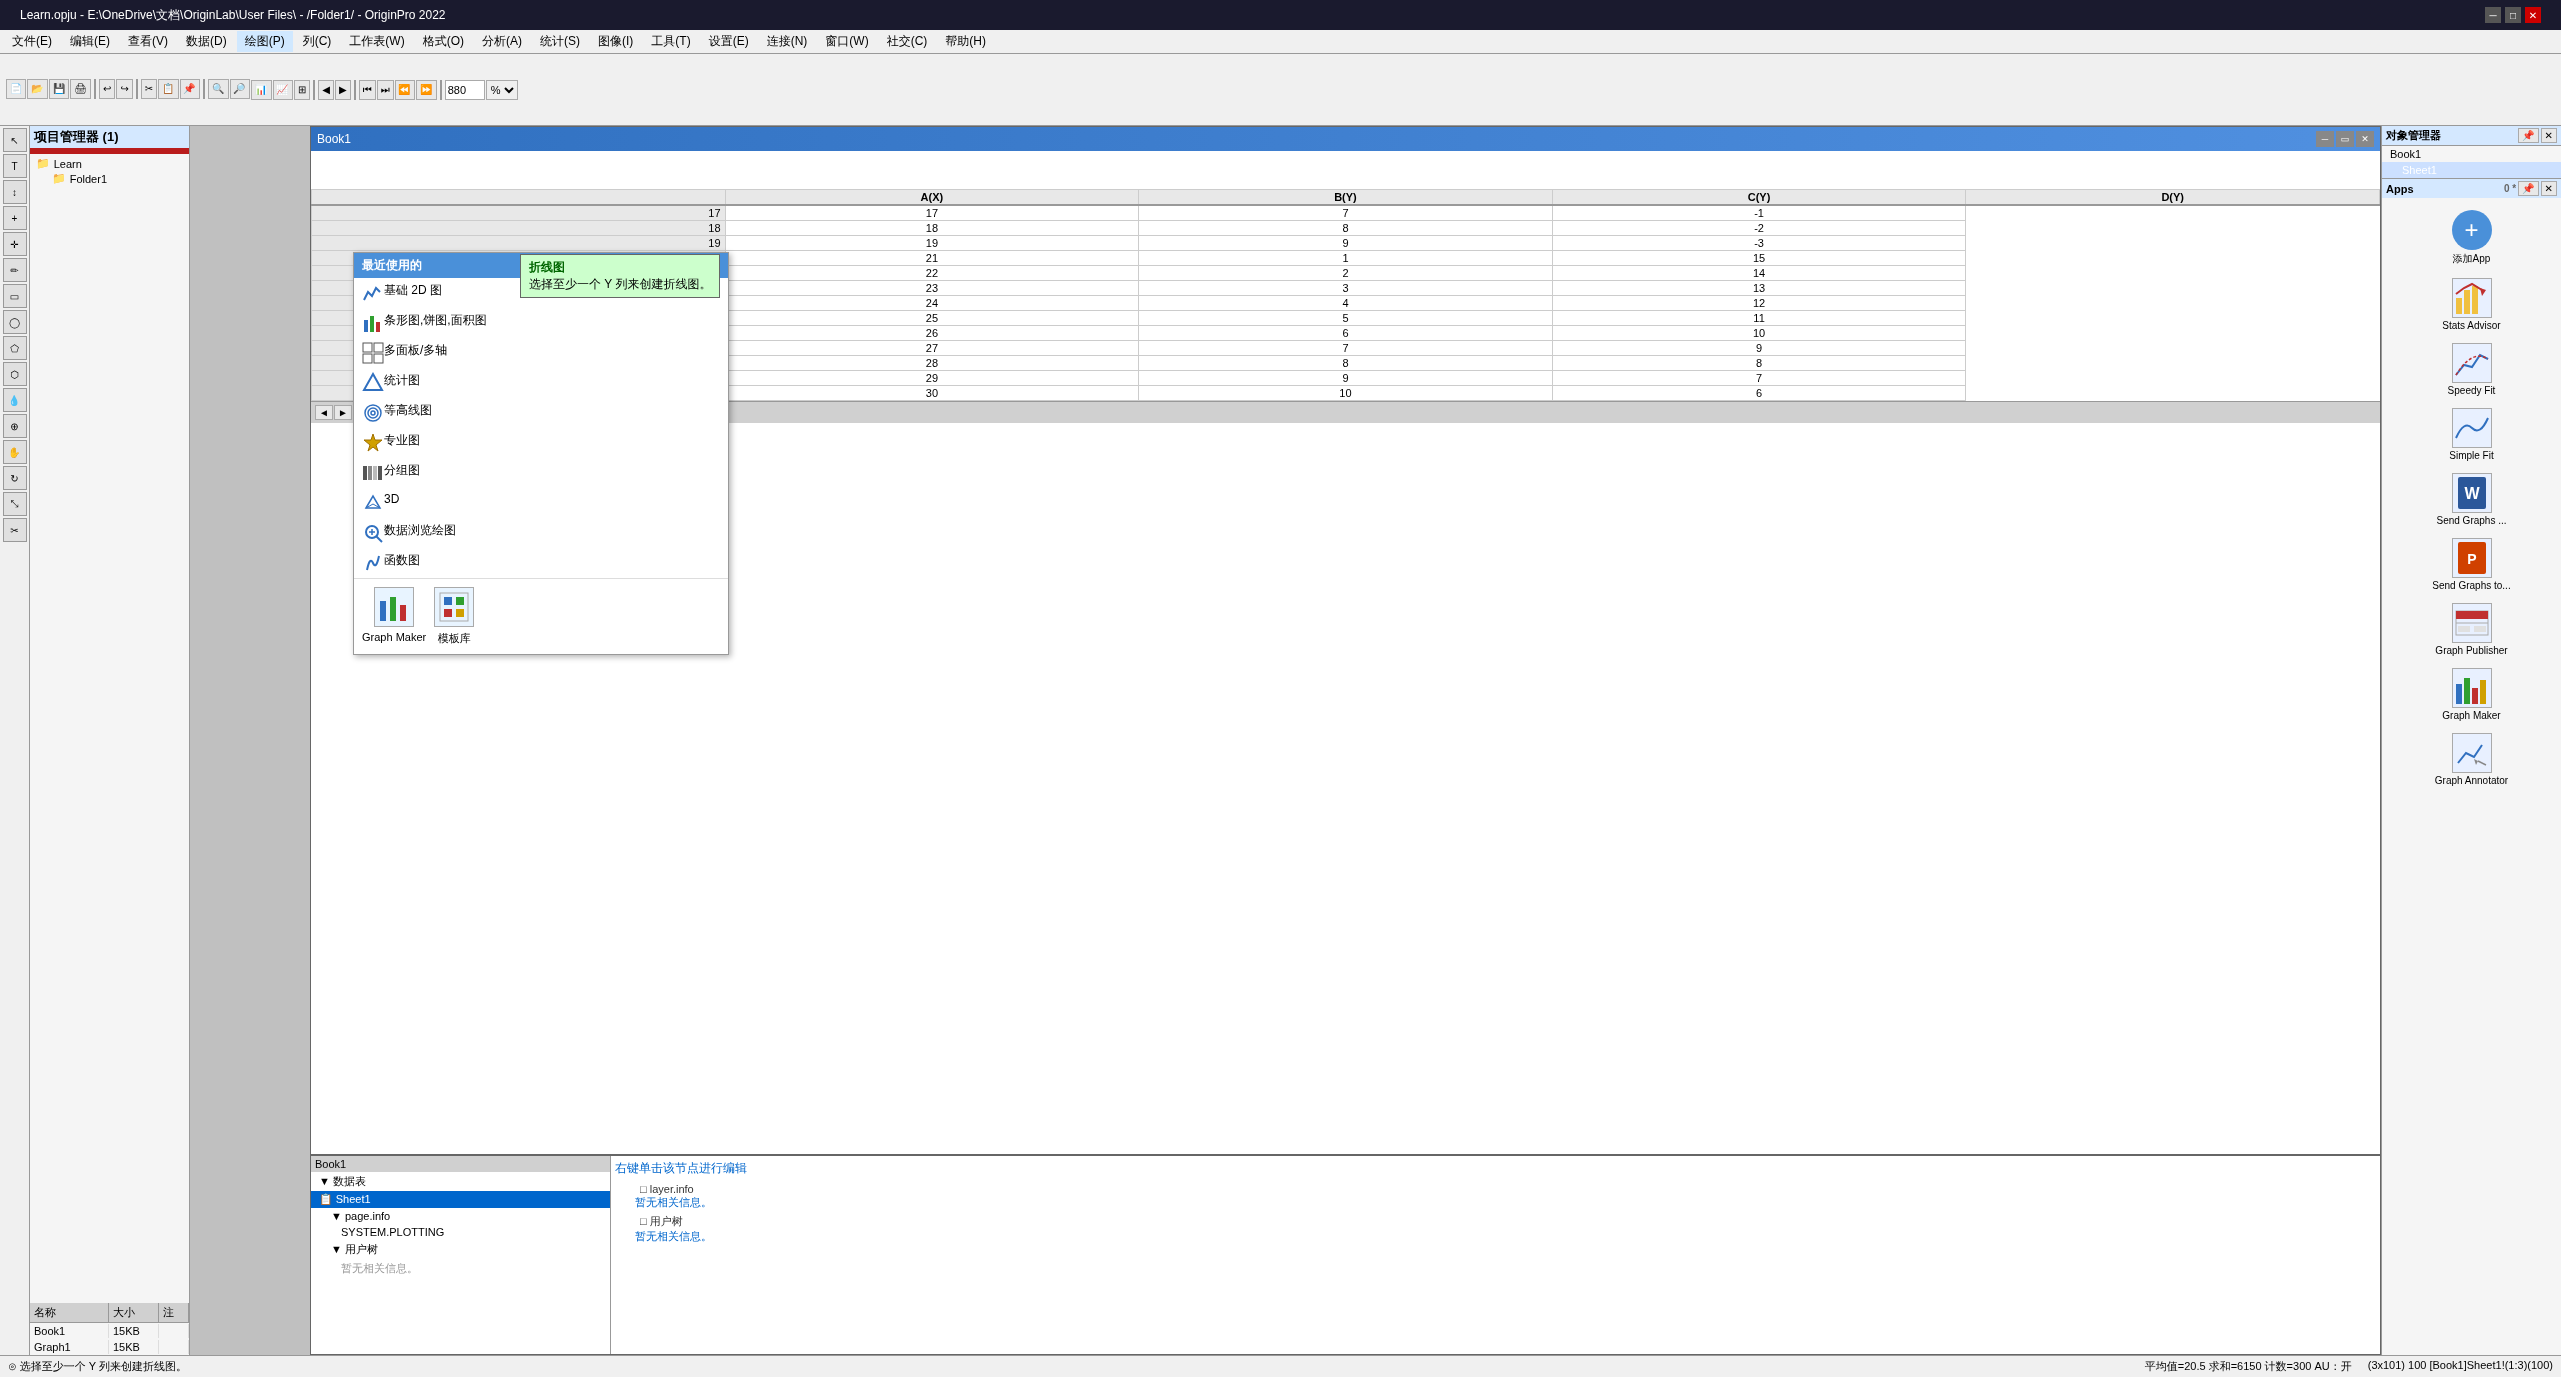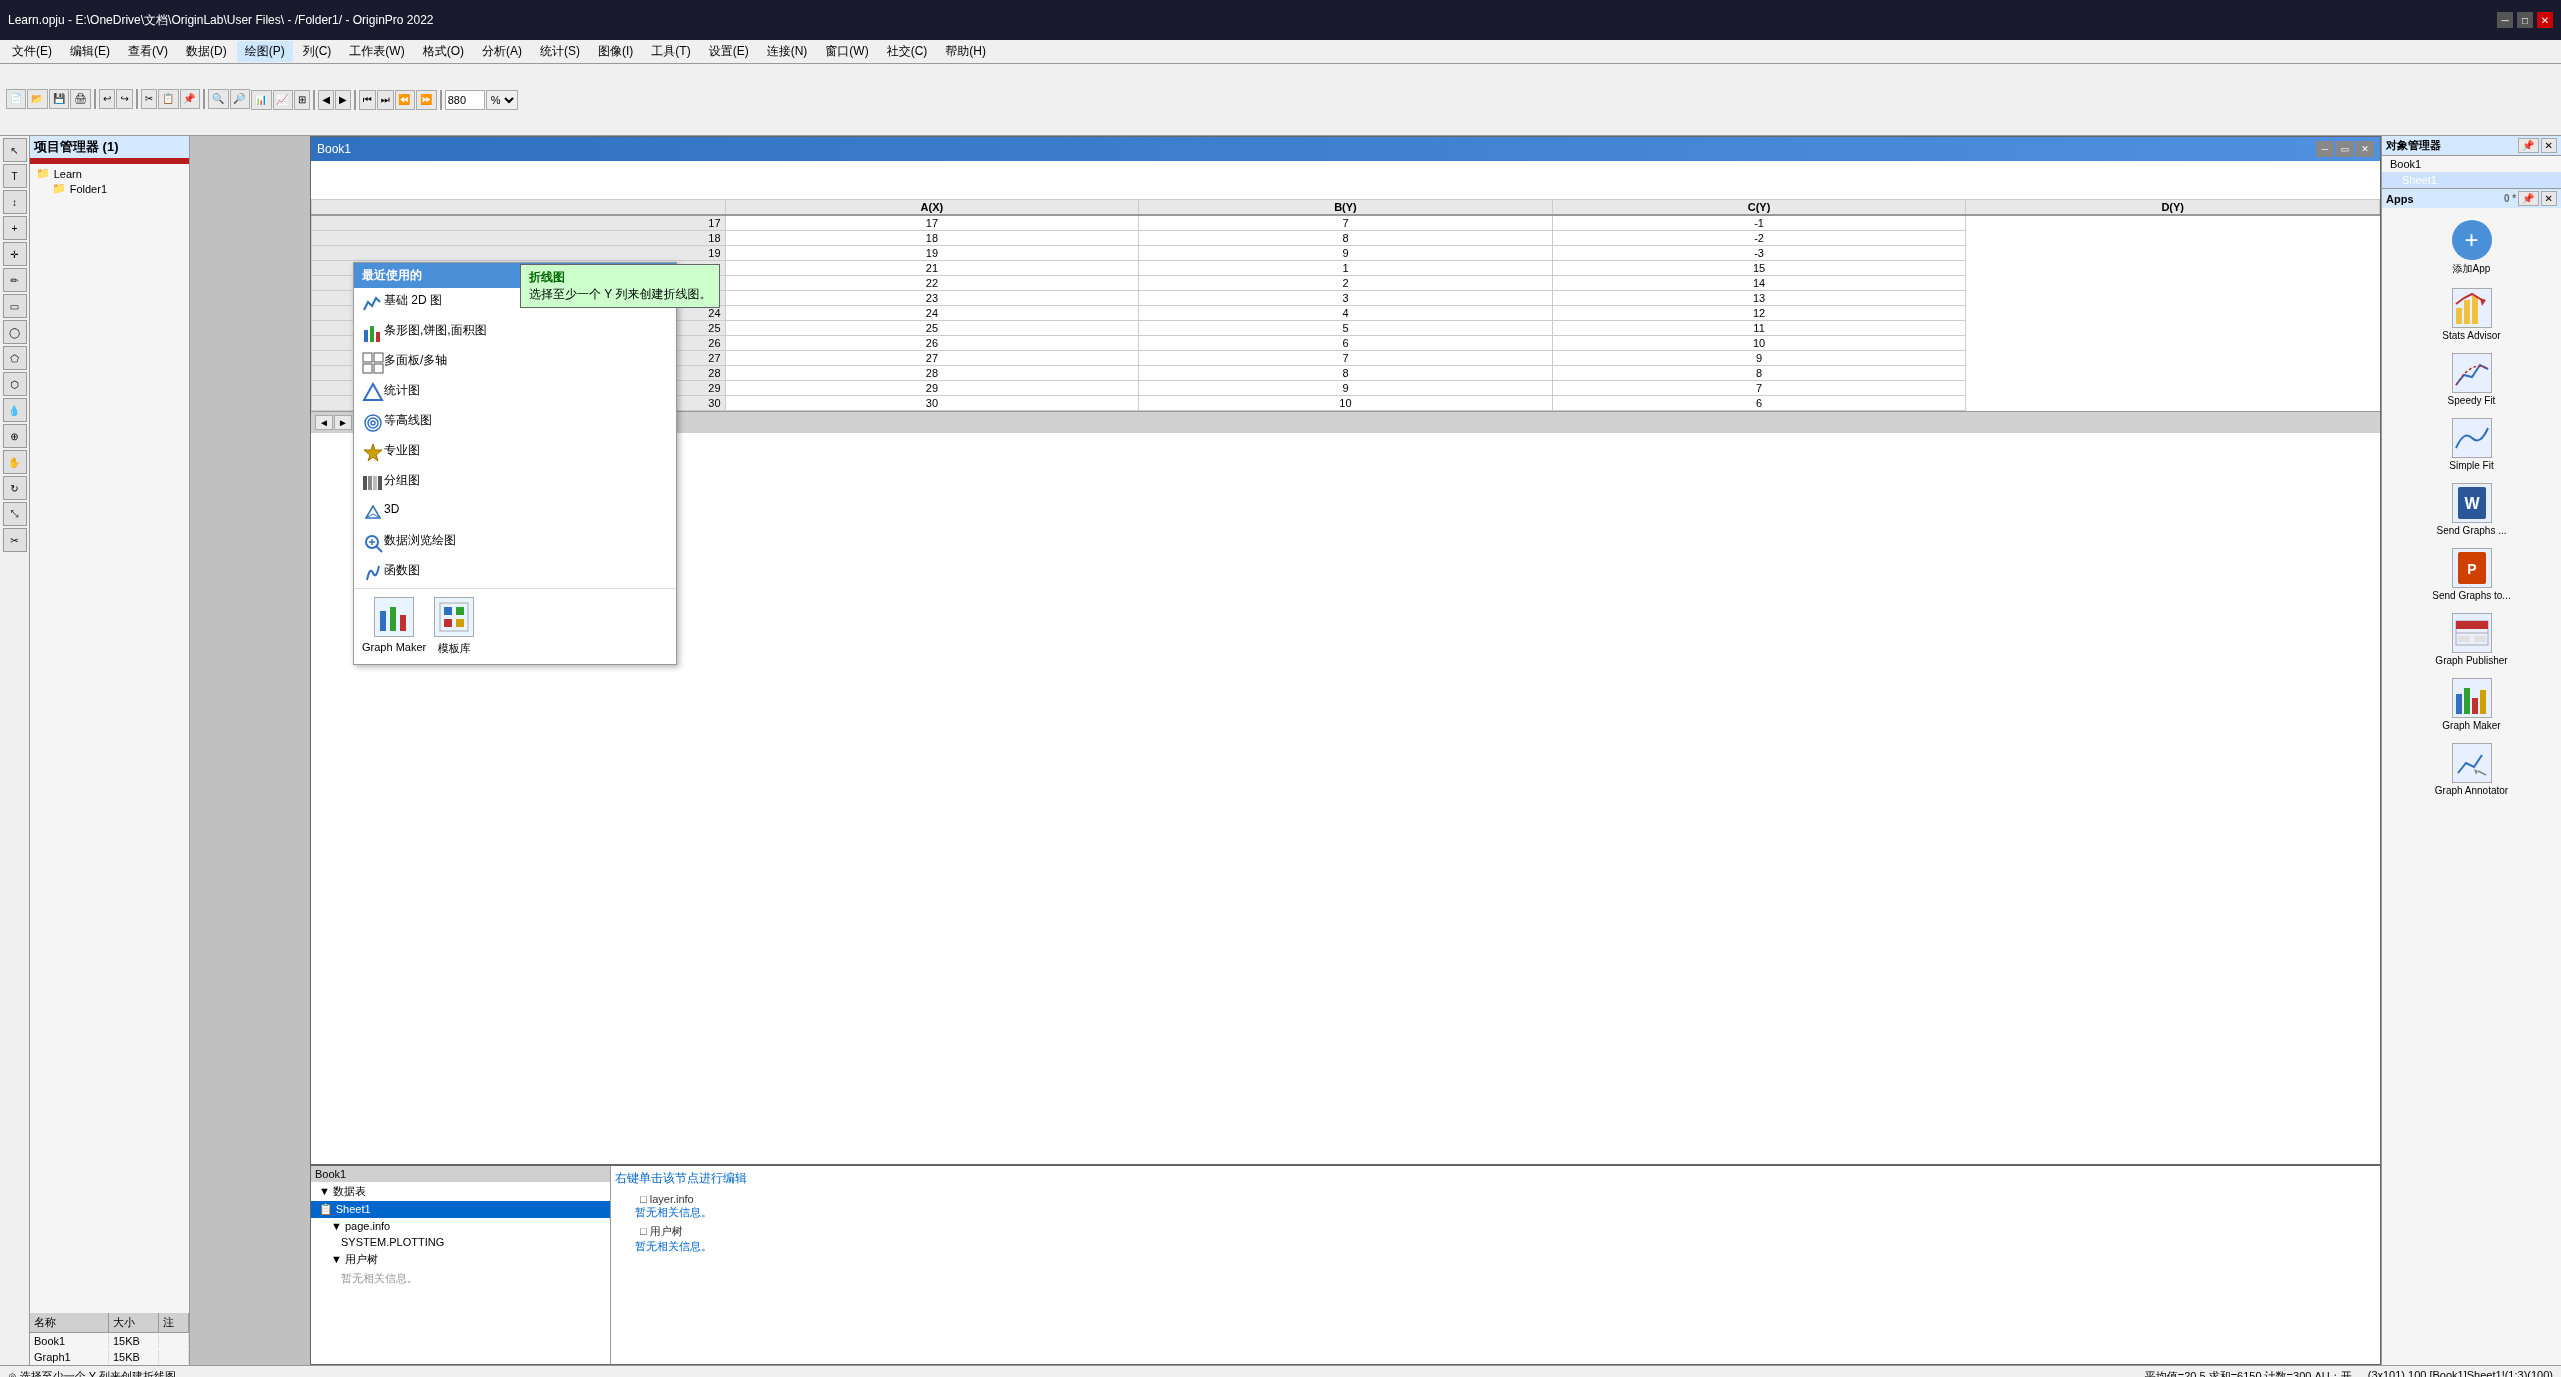--- a/index.html
+++ b/index.html
@@ -1,19 +1,19 @@
 <!DOCTYPE html>
 <html><head>
   <meta charset="utf-8">
   <style>
     * { box-sizing: border-box; margin: 0; padding: 0; }
     body { font-family: 'Microsoft YaHei', SimSun, Arial, sans-serif; font-size: 12px; background: #c0c0c0; overflow: hidden; width: 2561px; height: 1377px; }
     
     
-    #titlebar { background: #1a1a2e; color: #fff; height: 40px; display: flex; align-items: center; justify-content: space-between; padding: 0 8px; }
+    #titlebar { background: #1a1a2e; color: #fff; height: 30px; display: flex; align-items: center; justify-content: space-between; padding: 0 20px; }
     #titlebar .controls { display: flex; gap: 4px; }
     #titlebar .ctrl-btn { width: 16px; height: 16px; background: #555; display: flex; align-items: center; justify-content: center; font-size: 10px; color: #fff; cursor: pointer; }
 
     
     #menubar { background: #f0f0f0; border-bottom: 1px solid #999; height: 24px; display: flex; align-items: center; padding: 0 4px; gap: 2px; }
     #menubar span { padding: 2px 8px; font-size: 12px; cursor: pointer; white-space: nowrap; }
 
     
     #toolbar-area { background: #f0f0f0; border-bottom: 1px solid #999; display: flex; align-items: center; padding: 2px 4px; gap: 2px; height: 72px; flex-wrap: wrap; }
 
@@ -28,21 +28,21 @@
 
     
     #left-icons { width: 30px; background: #f0f0f0; border-right: 1px solid #999; display: flex; flex-direction: column; align-items: center; padding: 2px 0; gap: 2px; }
     .side-icon { width: 24px; height: 24px; background: #e0e0e0; border: 1px solid #999; display: flex; align-items: center; justify-content: center; font-size: 10px; cursor: pointer; }
     #file-list-header { display: flex; background: #d0d0d0; border-bottom: 1px solid #999; font-size: 11px; }
     #file-list-header span { padding: 2px 4px; border-right: 1px solid #999; }
     .file-row { display: flex; font-size: 11px; padding: 1px 0; }
     .file-row span { padding: 1px 4px; border-right: 1px solid #ddd; }
 
     
-    #graph-dropdown { position: absolute; left: 163px; top: 126px; width: 324px; background: #fff; border: 1px solid #999; box-shadow: 2px 2px 6px rgba(0,0,0,0.3); z-index: 100; }
+    #graph-dropdown { position: absolute; left: 163px; top: 126px; width: 376px; background: #fff; border: 1px solid #999; box-shadow: 2px 2px 6px rgba(0,0,0,0.3); z-index: 100; }
     #graph-dropdown-header { background: #4a90d9; color: #fff; padding: 4px 8px; font-size: 12px; font-weight: bold; }
     .menu-item { display: flex; align-items: flex-start; padding: 4px 8px; cursor: pointer; font-size: 12px; }
     .menu-icon { width: 22px; height: 22px; display: flex; align-items: center; justify-content: center; }
 
     
     #graph-dropdown-bottom { display: flex; gap: 8px; padding: 8px; border-top: 1px solid #ddd; }
     .dropdown-btn { display: flex; flex-direction: column; align-items: center; cursor: pointer; gap: 4px; font-size: 11px; }
     .dropdown-btn-icon { width: 40px; height: 40px; background: #e8f4ff; border: 1px solid #aaa; display: flex; align-items: center; justify-content: center; }
 
     

